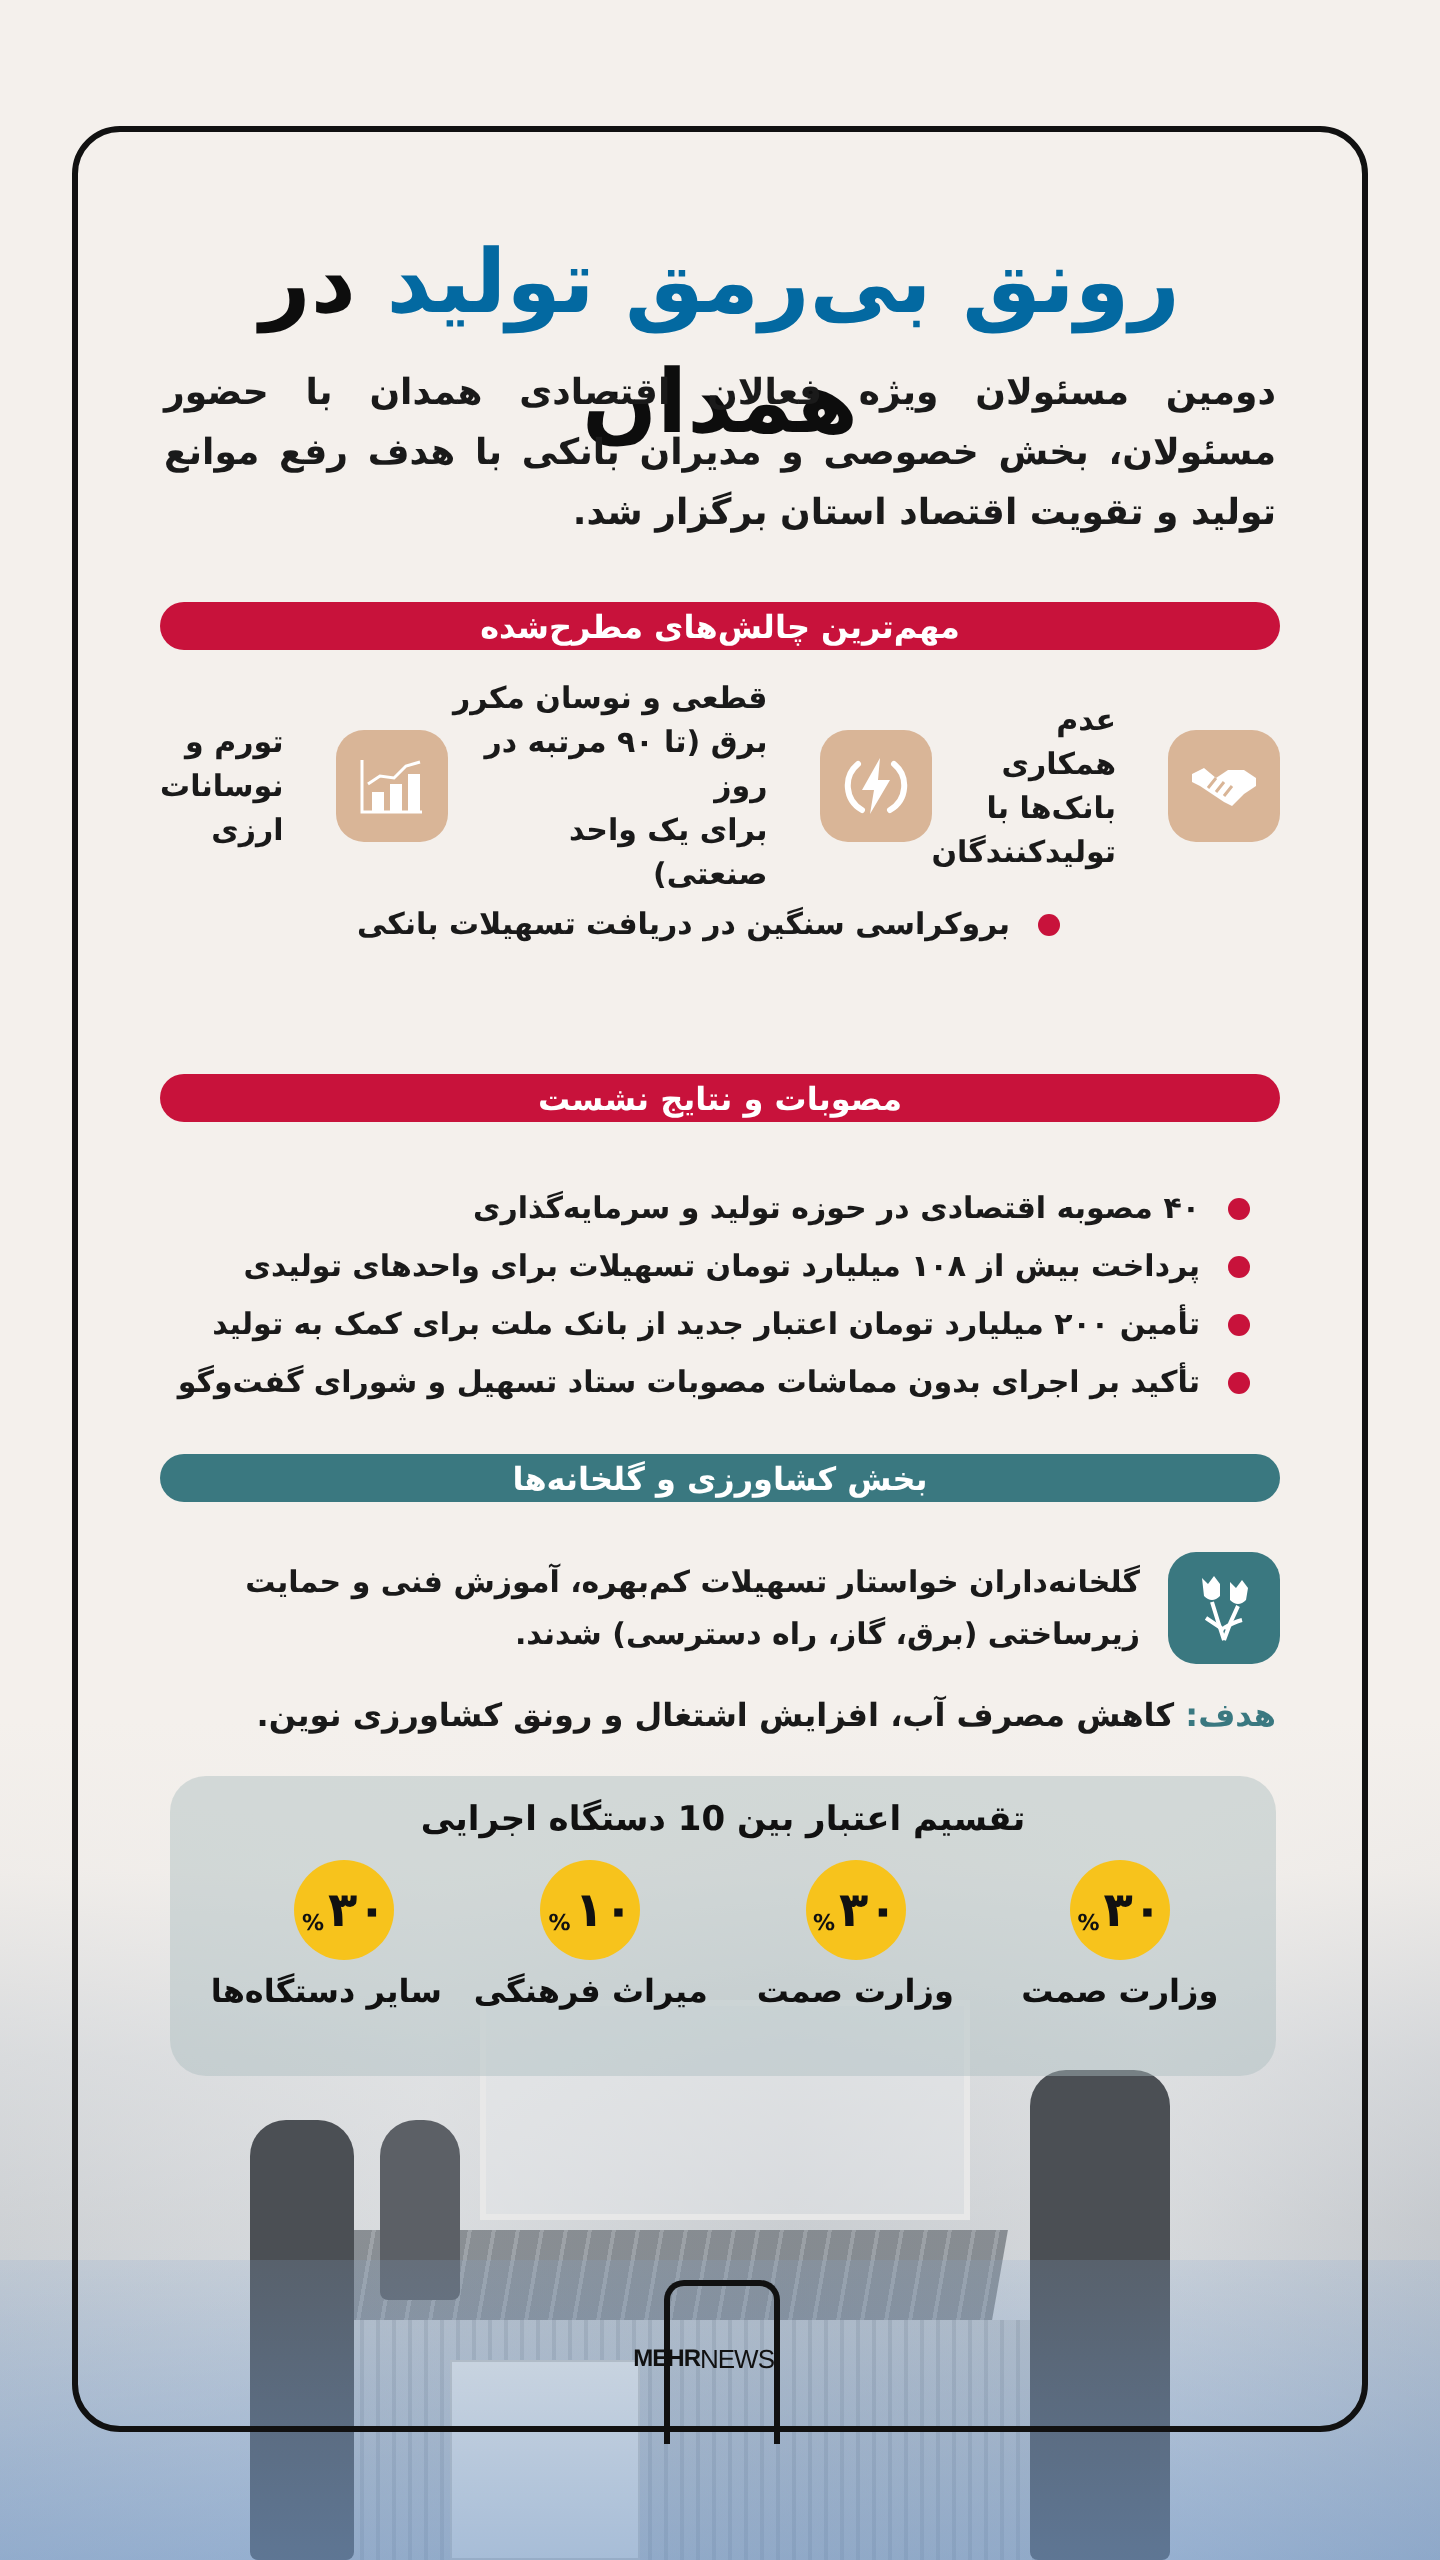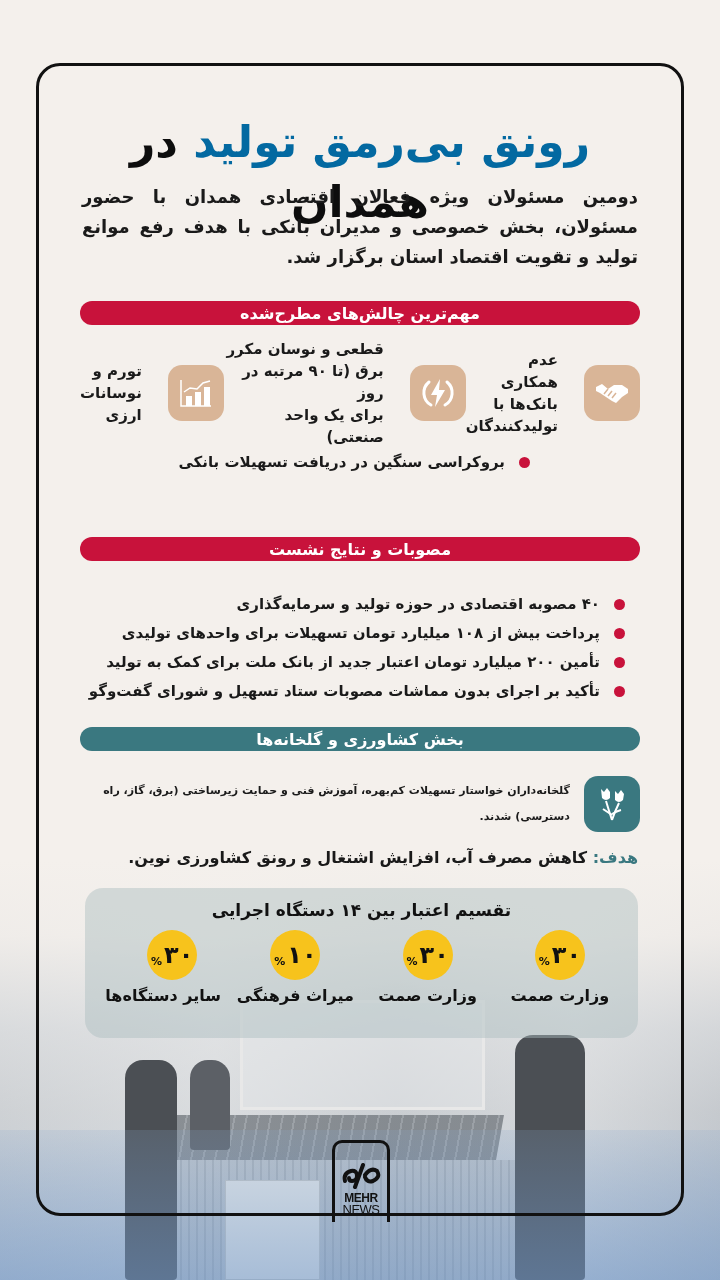--- a/index.html
+++ b/index.html
@@ -52,21 +52,21 @@
   .frame {
     position: absolute; left: 36px; top: 63px; width: 648px; height: 1153px;
     border: 3px solid #111;
     border-radius: 24px;
   }
   .logo {
     position: absolute; left: 332px; top: 1140px; width: 58px; height: 82px;
     background: transparent;
     border: 3px solid #111; border-bottom: none;
     border-radius: 10px 10px 0 0;
-    display: flex; flex-direction: column; align-items: center; justify-content: flex-end;
+    display: flex; flex-direction: row; align-items: center; justify-content: flex-end;
     padding-bottom: 6px;
     direction: ltr;
   }
   .logo .mark { width: 40px; height: 28px; margin-bottom: 4px; }
   .logo .mehr { font-family: "Liberation Sans", sans-serif; font-weight: 700; font-size: 12px; line-height: 11px; color: #111; letter-spacing: -0.5px; }
   .logo .news { font-family: "Liberation Sans", sans-serif; font-weight: 400; font-size: 13px; line-height: 12px; color: #111; letter-spacing: -0.5px; }
 
   .title {
     position: absolute; left: 70px; right: 70px; top: 112px;
     text-align: center; font-weight: 900; font-size: 44px; line-height: 60px;
@@ -112,21 +112,21 @@
   .bullet {
     display: flex; flex-direction: row; align-items: center; gap: 8px;
     font-size: 15px; line-height: 29px; font-weight: 600; color: #1a1a1a; white-space: nowrap;
   }
   .dot { width: 11px; height: 11px; border-radius: 50%; background: #c8123b; flex-shrink: 0; margin-left: 6px; }
 
   .agri-row {
     position: absolute; left: 80px; right: 80px; top: 776px;
     display: flex; flex-direction: row; align-items: flex-start; gap: 14px;
   }
-  .agri-text { font-size: 11px; line-height: 26px; font-weight: 600; color: #1a1a1a; padding-top: 2px; }
+  .agri-text { font-size: 15px; line-height: 26px; font-weight: 600; color: #1a1a1a; padding-top: 2px; }
   .goal {
     position: absolute; right: 82px; top: 844px;
     font-size: 16px; line-height: 28px; font-weight: 600; white-space: nowrap;
   }
   .goal .goal-label { color: #3a7880; font-weight: 800; }
 
   .alloc {
     position: absolute; left: 85px; right: 82px; top: 888px; height: 150px;
     border-radius: 18px;
     background: rgba(170,188,190,0.45);
@@ -260,21 +260,21 @@
     </svg>
   </div>
   <p class="agri-text">گلخانه‌داران خواستار تسهیلات کم‌بهره، آموزش فنی و حمایت زیرساختی (برق، گاز، راه دسترسی) شدند.</p>
 </div>
 
 <p class="goal">
   <span class="goal-label">هدف:</span><span> کاهش مصرف آب، افزایش اشتغال و رونق کشاورزی نوین.</span>
 </p>
 
 <div class="alloc">
-  <div class="alloc-title">تقسیم اعتبار بین ۱۴ دستگاه اجرایی</div>
+  <div class="alloc-title">تقسیم اعتبار بین 10 دستگاه اجرایی</div>
   <div class="alloc-items">
     <div class="alloc-item">
       <div class="pct-wrap">
           <div class="pct-circle">
             <span class="sign">%</span>
             <span>۳۰</span>
           </div>
         </div>
       <div class="alloc-label">وزارت صمت</div>
     </div>

